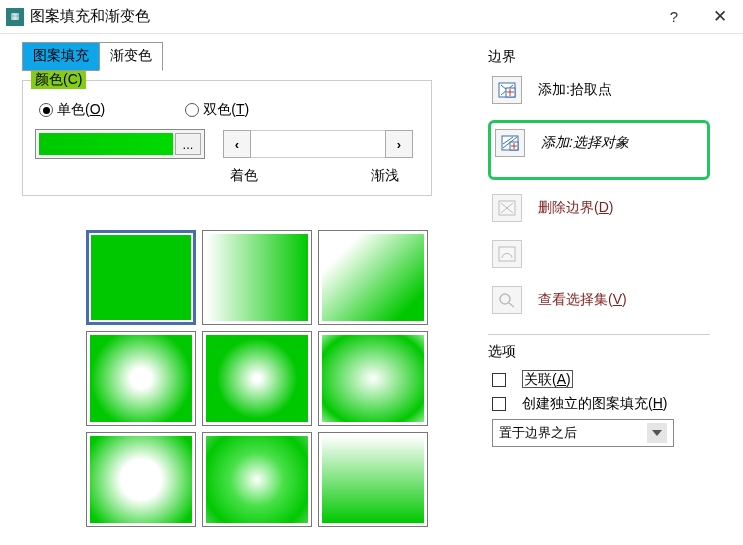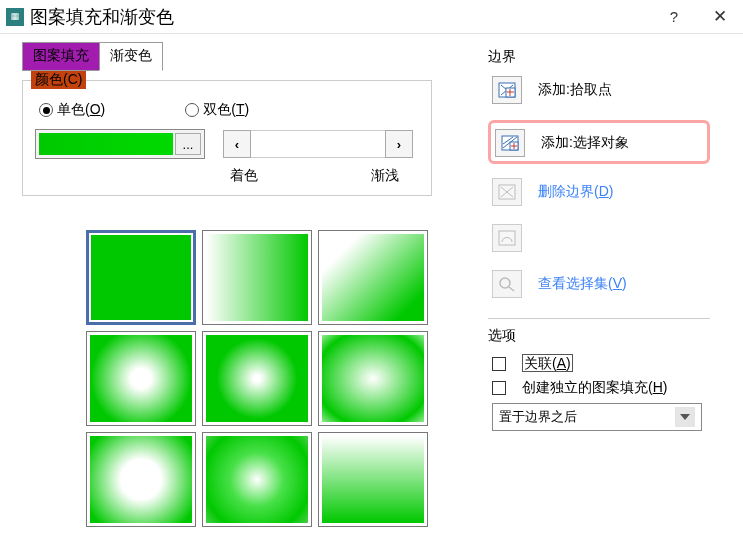--- a/index.html
+++ b/index.html
@@ -26,21 +26,21 @@
     display: flex;
     align-items: center;
     justify-content: center;
     margin-right: 6px;
   }
   .app-icon-inner {
     font-size: 9px;
     color: #fff;
     line-height: 1;
   }
-  .title { flex: 0 0 auto; font-size: 18px; }
+  .title { flex: 0 0 auto; font-size: 15px; }
   .title-spacer { flex: 1; }
   .win-btn {
     width: 46px; height: 34px;
     display: flex; align-items: center; justify-content: center;
     font-size: 15px;
     color: #333;
   }
   .win-btn.close { font-size: 17px; }
   .content {
     display: flex;
@@ -50,42 +50,42 @@
   .right { width: 230px; padding-left: 8px; }
 
   .tabs {
     display: flex;
     margin-bottom: -1px;
     margin-left: 4px;
   }
   .tab {
     padding: 4px 10px 5px;
     border: 1px solid #999;
-    background: #a21caf;
+    background: #0ea5e9;
     font-size: 14px;
     position: relative;
     margin-right: -1px;
   }
   .tab.active {
     background: #fff;
     border-bottom: 1px solid #fff;
     z-index: 2;
   }
 
   .group-box {
     border: 1px solid #ccc;
     padding: 16px 12px 10px;
     margin: 10px 4px 0;
     position: relative;
     width: 410px;
   }
   .group-title {
     position: absolute;
     top: -10px; left: 8px;
-    background: #c2410c;
+    background: #84cc16;
     padding: 0 4px;
     font-size: 14px;
   }
   .radio-row { display: flex; gap: 80px; margin: 4px 0 10px 4px; }
   .radio-item { display: flex; align-items: center; gap: 4px; font-size: 14px; }
   .radio {
     width: 14px; height: 14px; border: 1px solid #555; border-radius: 50%;
     display: inline-flex; align-items: center; justify-content: center;
   }
   .radio.checked::after {
@@ -161,43 +161,44 @@
   .g-rad { background: radial-gradient(circle at center, #fff 0%, #fff 15%, #00c800 75%); }
   .g-rad-sq { background: radial-gradient(circle at center, #fff 0%, #fff 5%, #00c800 60%, #00c800 100%); }
   .g-rad-sq2 { background: radial-gradient(ellipse 80% 80% at center, #fff 0%, #00c800 70%, #e8ffe8 100%); }
   .g-rad-out { background: radial-gradient(circle at center, #fff 0%, #fff 30%, #00c800 90%); }
   .g-rad-lg { background: radial-gradient(circle at center, #fff 0%, #48e048 40%, #00c800 80%, #48d048 100%); }
   .g-tb { background: linear-gradient(to bottom, #fff, #00c800); }
 
   .section-title { font-size: 14px; margin: 6px 0 10px; }
   .icon-row { display: flex; align-items: center; gap: 16px; margin: 4px 0 18px 4px; }
   .icon-row.highlight {
-    border: 3px solid #fca5a5;
+    border: 3px solid #22c55e;
     border-radius: 6px;
-    padding: 6px 18px 4px 4px;
+    padding: 6px 18px 20px 4px;
     margin: -2px 0 14px 0;
+    font-style: italic;
   }
   .icon-btn {
     width: 30px; height: 28px;
     border: 1px solid #aaa;
     background: #f5f5f5;
     display: flex; align-items: center; justify-content: center;
     position: relative;
   }
   .icon-btn.disabled { color: #999; border-color: #ccc; }
   .icon-label { font-size: 14px; }
-  .icon-label.disabled { color: #3b82f6; }
+  .icon-label.disabled { color: #7f1d1d; }
 
   .divider { border-top: 1px solid #ccc; margin: 20px 0 8px; width: 100%; }
 
   .checkbox-row { display: flex; align-items: center; gap: 16px; margin: 6px 0 6px 4px; font-size: 14px; }
   .checkbox { width: 14px; height: 14px; border: 1px solid #333; background:#fff; }
   .field-label { font-size: 14px; margin: 10px 0 6px 4px; }
   .select {
-    width: 210px; height: 28px;
+    width: 182px; height: 28px;
     border: 1px solid #888;
     background: #fff;
     display: flex; align-items: center;
     padding: 0 6px;
     margin-left: 4px;
     justify-content: space-between;
   }
   .select .chev {
     width: 20px; height: 20px;
     background: #e5e5e5;

